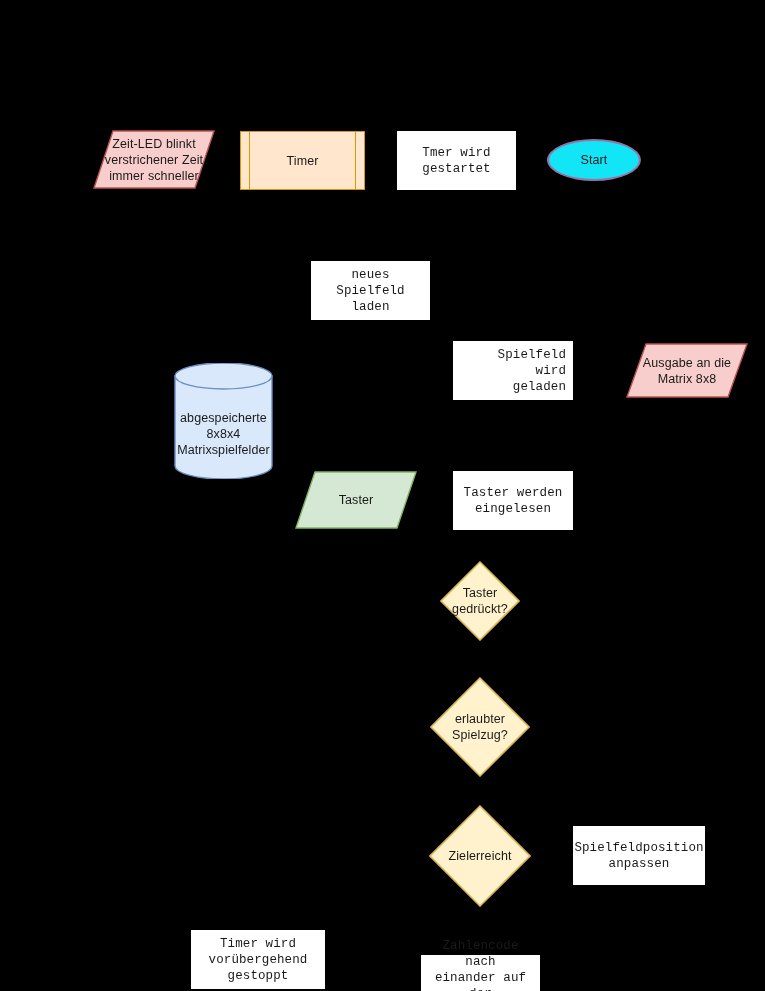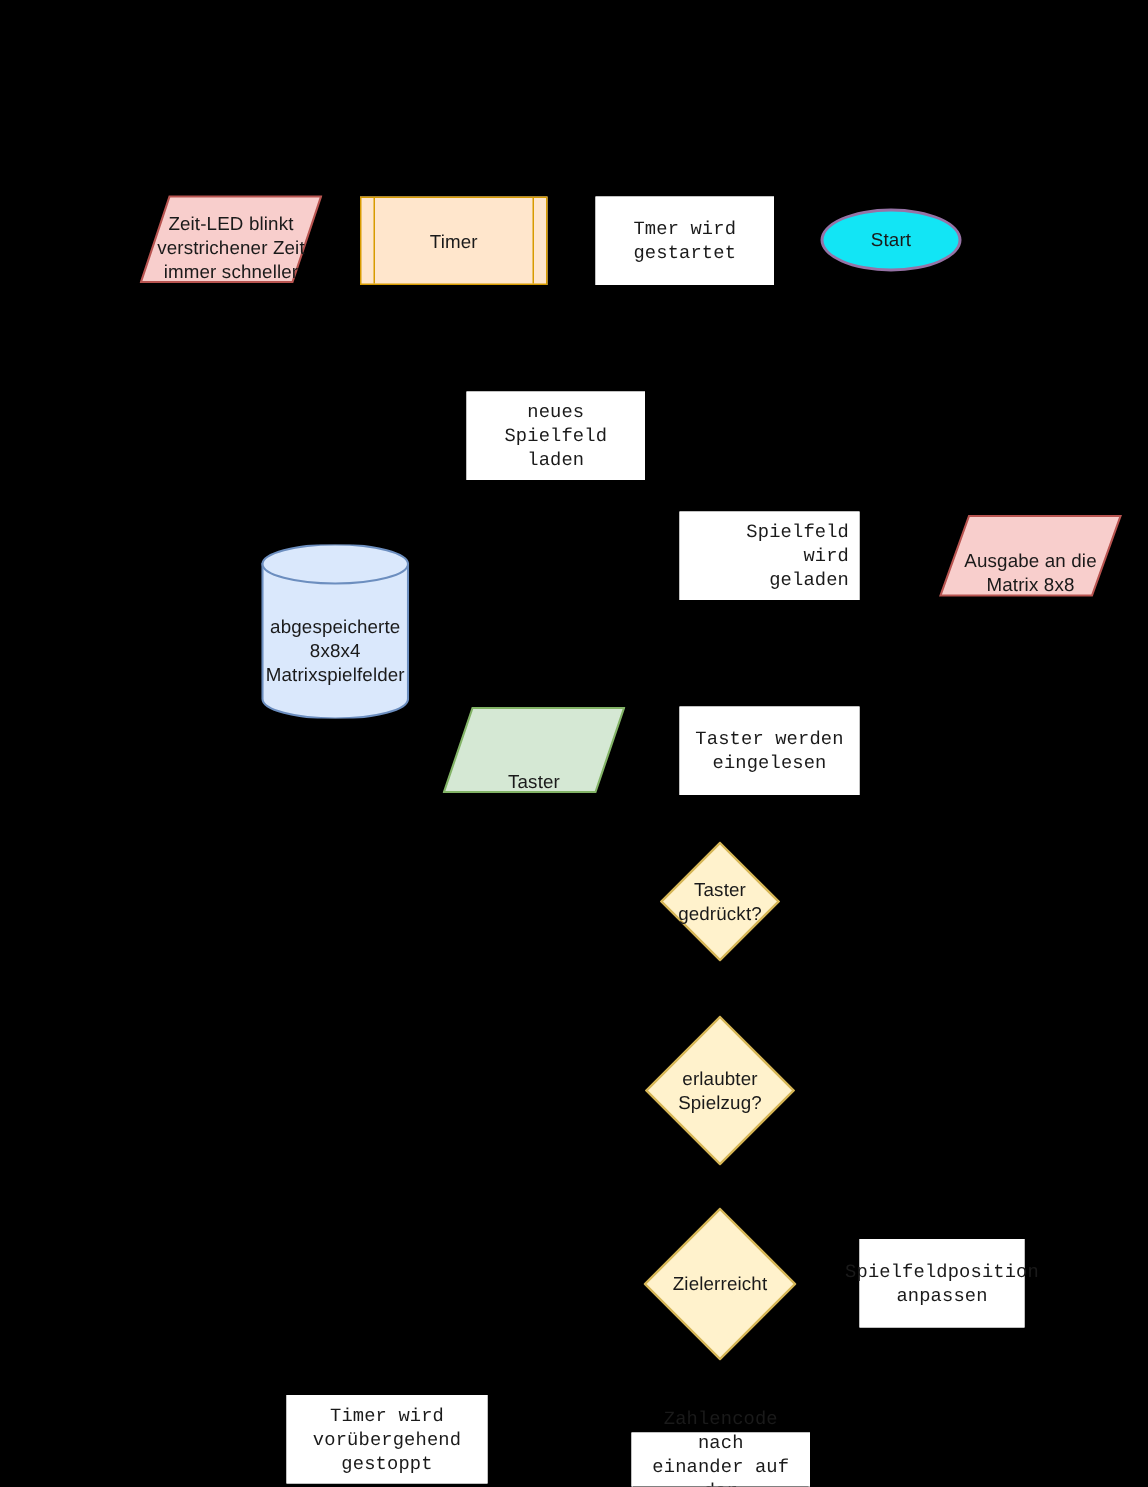--- a/index.html
+++ b/index.html
@@ -60,21 +60,20 @@
     width: 0;
     border-left: 1px solid #d79b00;
   }
   .shape-subprocess::before { left: 8px; }
   .shape-subprocess::after  { right: 8px; }
 
   
   .shape-data {
     border: none;
     background: transparent;
-    align-items: flex-end;
   }
   .shape-data > svg {
     position: absolute;
     left: 0; top: 0;
     width: 100%;
     height: 100%;
   }
   .shape-data .label { position: relative; z-index: 2; }
 
   
@@ -182,21 +181,21 @@
       </svg>
       <span class="label">erlaubter
 Spielzug?</span>
     </div>
     <div class="node shape-decision" style="left: 429px; top: 805px; width: 102px; height: 102px;">
       <svg viewBox="0 0 102 102" preserveAspectRatio="none">
         <polygon points="51,1 101,51 51,101 1,51" fill="#fff2cc" stroke="#d6b656" stroke-width="1.6"></polygon>
       </svg>
       <span class="label">Zielerreicht</span>
     </div>
-    <div class="node shape-process" style="left: 573px; top: 826px; width: 110px; height: 59px; background: rgb(255, 255, 255); border-color: rgb(255, 255, 255);">
+    <div class="node shape-process" style="left: 573px; top: 826px; width: 132px; height: 59px; background: rgb(255, 255, 255); border-color: rgb(255, 255, 255);">
       <span class="label">Spielfeldposition
 anpassen</span>
     </div>
     <div class="node shape-process" style="left: 191px; top: 930px; width: 134px; height: 59px; background: rgb(255, 255, 255); border-color: rgb(255, 255, 255);">
       <span class="label">Timer wird
 vorübergehend
 gestoppt</span>
     </div>
     <div class="node shape-process" style="left: 421px; top: 930px; width: 119px; height: 61px; background: rgb(255, 255, 255); border-color: rgb(255, 255, 255); margin-top: 25px;">
       <span class="label">Zahlencode nach

